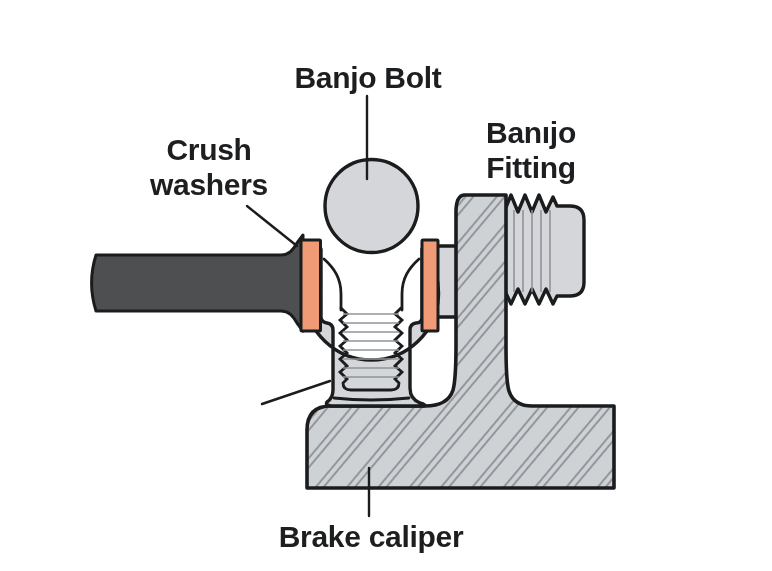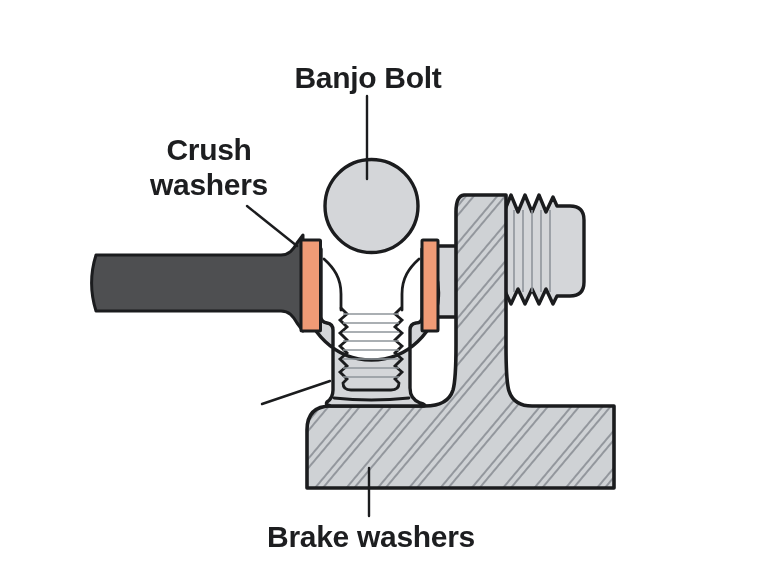--- a/index.html
+++ b/index.html
@@ -84,14 +84,16 @@
 
     <path class="leader" d="M 367,96 L 367,179"></path>
     <path class="leader" d="M 247,206 L 297,246"></path>
     <path class="leader" d="M 262,404 L 330,381"></path>
     <path class="leader" d="M 369,468 L 369,516"></path>
   </svg>
 
   <div class="label" style="left:368px;top:78px;">Banjo Bolt</div>
   <div class="label" style="left:209px;top:167px;">Crush
 washers</div>
-  <div class="label" style="left:371px;top:537px;">Brake washers</div>
+  <div class="label" style="left:531px;top:150px;">Banıjo
+Fitting</div>
+  <div class="label" style="left:371px;top:537px;">Brake caliper</div>
 </div>
 
 </body></html>

